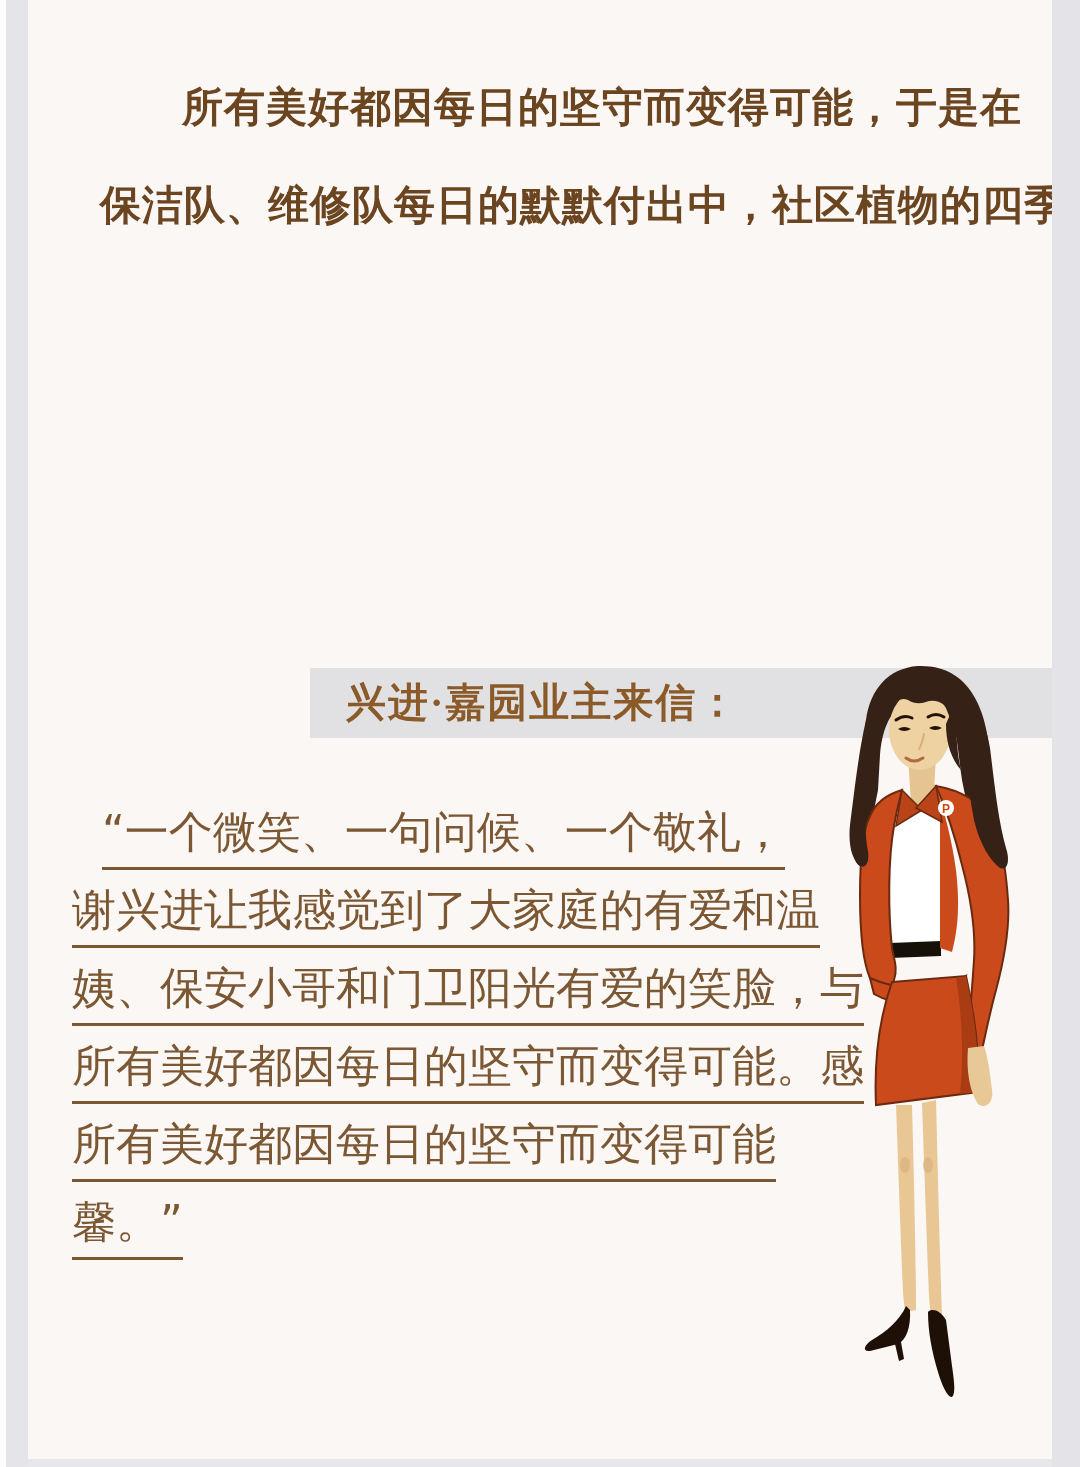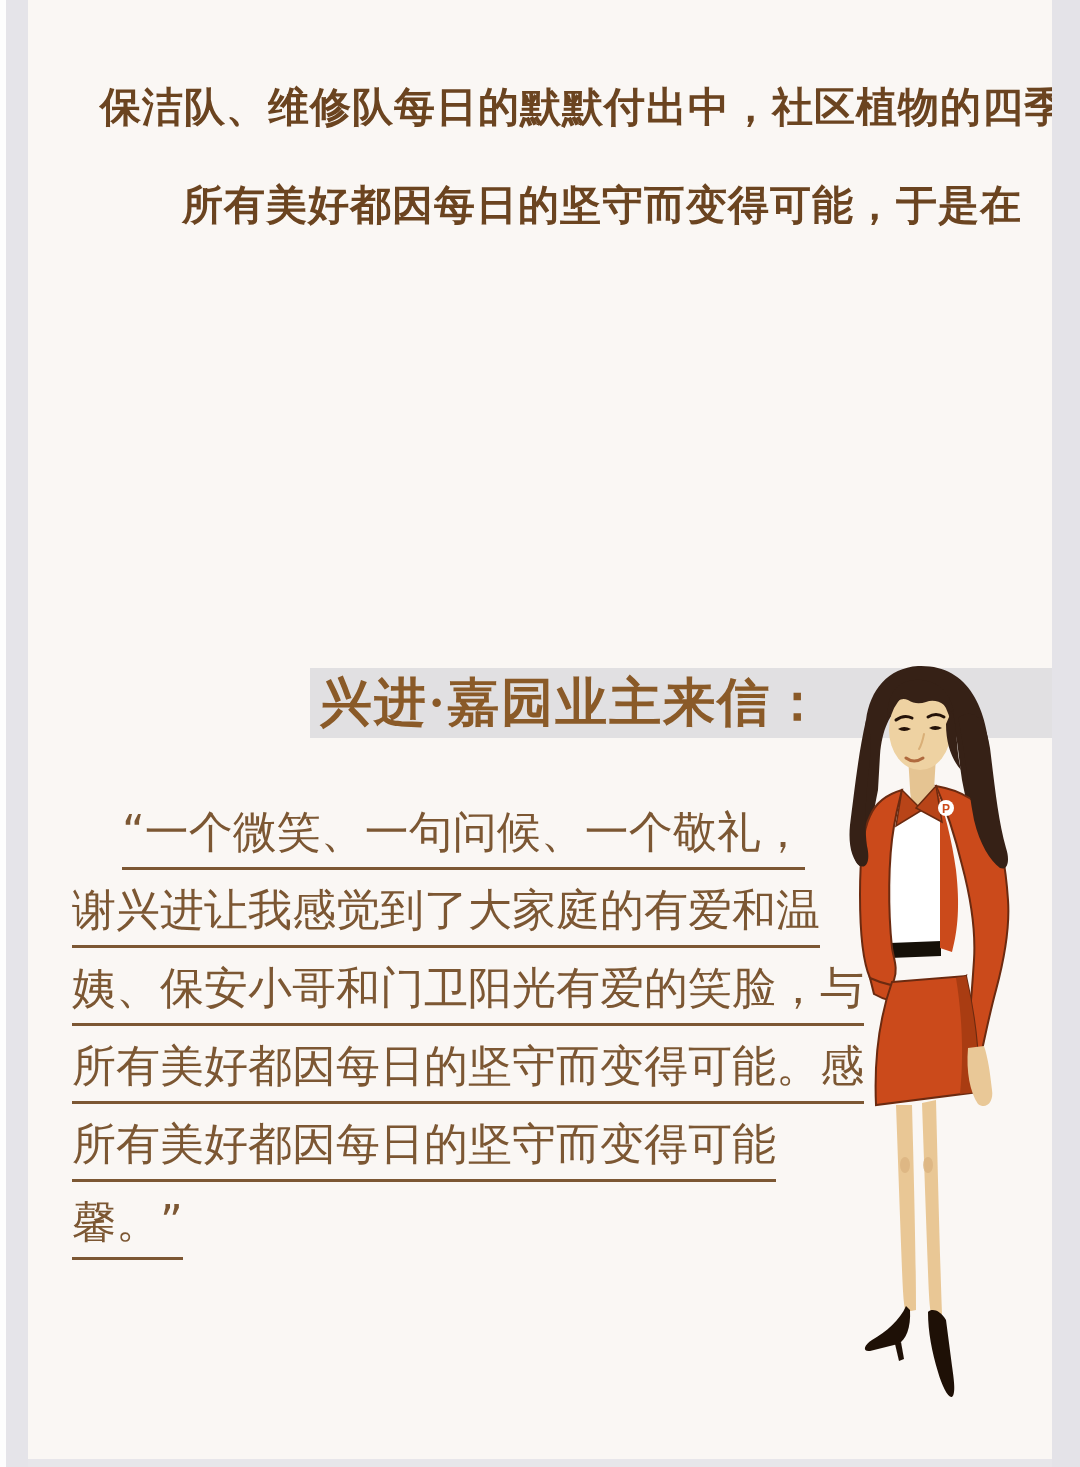--- a/index.html
+++ b/index.html
@@ -24,63 +24,63 @@
   }
   .intro-line{white-space:nowrap;}
   .intro-line--first{text-indent:82px;}
 
   
   .letter-band{
     position:absolute;left:310px;top:668px;right:0;height:70px;
     background:#e1e0e2;z-index:1;
   }
   .letter-title{
-    padding-left:10px;
-    font-size:52px;font-weight:bold;line-height:70px;
+    padding-left:36px;
+    font-size:40px;font-weight:bold;line-height:70px;
     color:#8a5a28;
     letter-spacing:2px;
     white-space:nowrap;
   }
 
   
   .quote{
     position:absolute;left:72px;top:792px;width:780px;
     color:#7c5733;font-size:44px;
     font-family:"DejaVu Sans", cursive, sans-serif;
     z-index:2;
   }
   .quote-line{height:78px;display:flex;align-items:flex-end;}
   .quote-line span{
     display:inline-block;
     padding-bottom:5px;
     border-bottom:3px solid #7c5733;
     white-space:nowrap;
   }
-  .quote-line--first span{margin-left:50px;}
+  .quote-line--first span{margin-left:30px;}
 
   
   .woman{
     position:absolute;left:840px;top:660px;width:180px;height:740px;
     z-index:3;
   }
   .woman svg{display:block;width:100%;height:100%;}
 </style>
 </head>
 <body>
 
 <div class="page">
 
   <div class="sliver-left"></div>
   <div class="edge-left"></div>
   <div class="edge-right"></div>
   <div class="edge-bottom"></div>
 
   <div class="intro">
+    <div class="intro-line intro-line--first">所有美好都因每日的坚守而变得可能，于是在</div>
     <div class="intro-line">保洁队、维修队每日的默默付出中，社区植物的四季</div>
-    <div class="intro-line intro-line--first">所有美好都因每日的坚守而变得可能，于是在</div>
   </div>
 
   <div class="letter-band">
     <div class="letter-title">兴进·嘉园业主来信：</div>
   </div>
 
   <div class="quote">
     <div class="quote-line quote-line--first">
         <span>“一个微笑、一句问候、一个敬礼，</span>
       </div>

